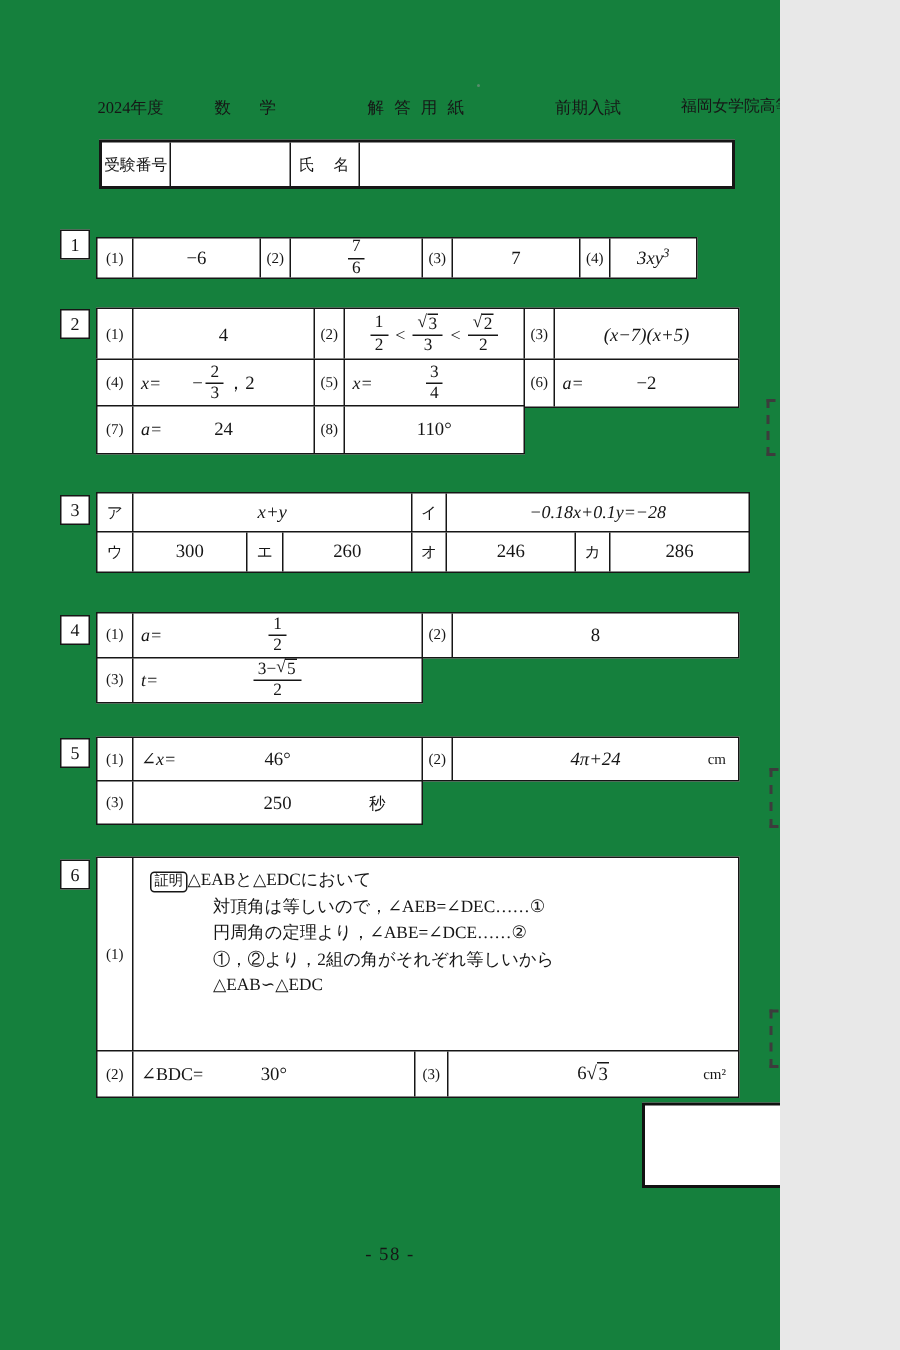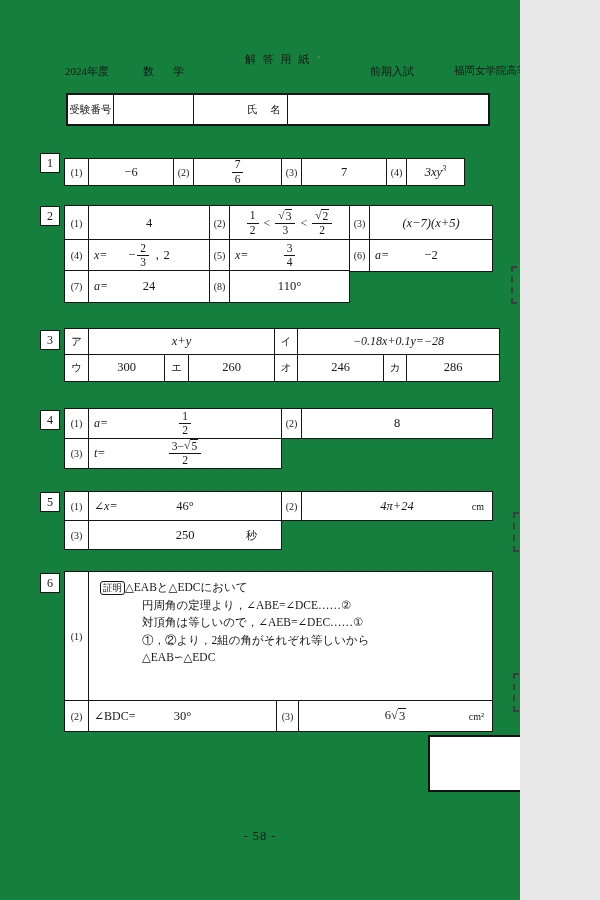--- a/index.html
+++ b/index.html
@@ -53,28 +53,28 @@
           letter-spacing:1px;}
   .speck{position:absolute;background:#9a9a9a;border-radius:50%;}
 </style>
 </head>
 <body>
 
 <div class="page">
 
   <span class="hd" style="left:65px;top:64px;">2024年度</span>
   <span class="hd" style="left:143px;top:64px;letter-spacing:4px;">数　学</span>
-  <span class="hd" style="left:245px;top:52px;letter-spacing:2px;">解 答 用 紙</span>
+  <span class="hd" style="left:245px;top:64px;letter-spacing:2px;">解 答 用 紙</span>
   <span class="hd" style="left:370px;top:64px;">前期入試</span>
   <span class="hd" style="left:454px;top:64px;font-size:10.5px;">福岡女学院高等学校</span>
 
   <div class="nbox">
     <div class="ncell" style="width:46px;letter-spacing:0;">受験番号</div>
     <div class="ncell" style="width:80px;"></div>
-    <div class="ncell" style="width:46px;margin-left:48px;">氏　名</div>
+    <div class="ncell" style="width:46px;">氏　名</div>
     <div class="ncell last" style="flex:1;"></div>
   </div>
 
   <div class="marker" style="top:153px;">1</div>
   <div class="marker" style="top:206px;">2</div>
   <div class="marker" style="top:330px;">3</div>
   <div class="marker" style="top:410px;">4</div>
   <div class="marker" style="top:492px;">5</div>
   <div class="marker" style="top:573px;">6</div>
 
@@ -232,22 +232,22 @@
     </div>
   </div>
 
   <div class="row" style="left:64px;top:571px;height:130px;">
     <div class="c first lab" style="width:23px;">(1)</div>
     <div class="c proofcell" style="width:404px;">
       <div class="pl1">
         <span class="plabel">証明</span>
         <span>△EABと△EDCにおいて</span>
       </div>
+      <div class="pind">対頂角は等しいので，∠AEB=∠DEC……①</div>
       <div class="pind">円周角の定理より，∠ABE=∠DCE……②</div>
-      <div class="pind">対頂角は等しいので，∠AEB=∠DEC……①</div>
       <div class="pind">①，②より，2組の角がそれぞれ等しいから</div>
       <div class="pind">△EAB∽△EDC</div>
     </div>
   </div>
   <div class="row" style="left:64px;top:700px;height:32px;">
     <div class="c first lab" style="width:23px;">(2)</div>
     <div class="c" style="width:188px;align-items:center;">
       <span class="pfx" style="font-style:normal;">∠BDC=</span>
       <span>30°</span>
     </div>

